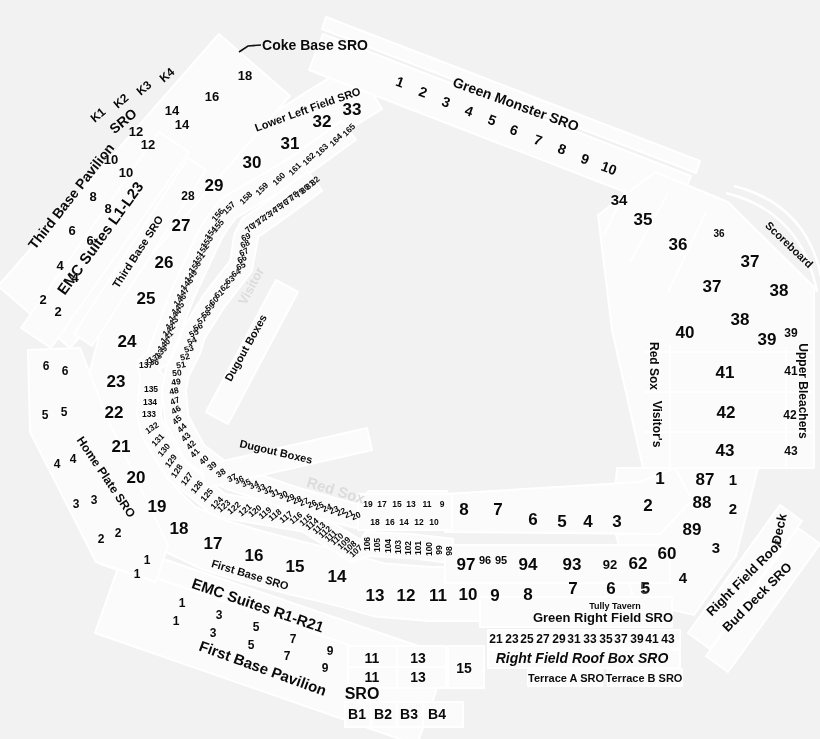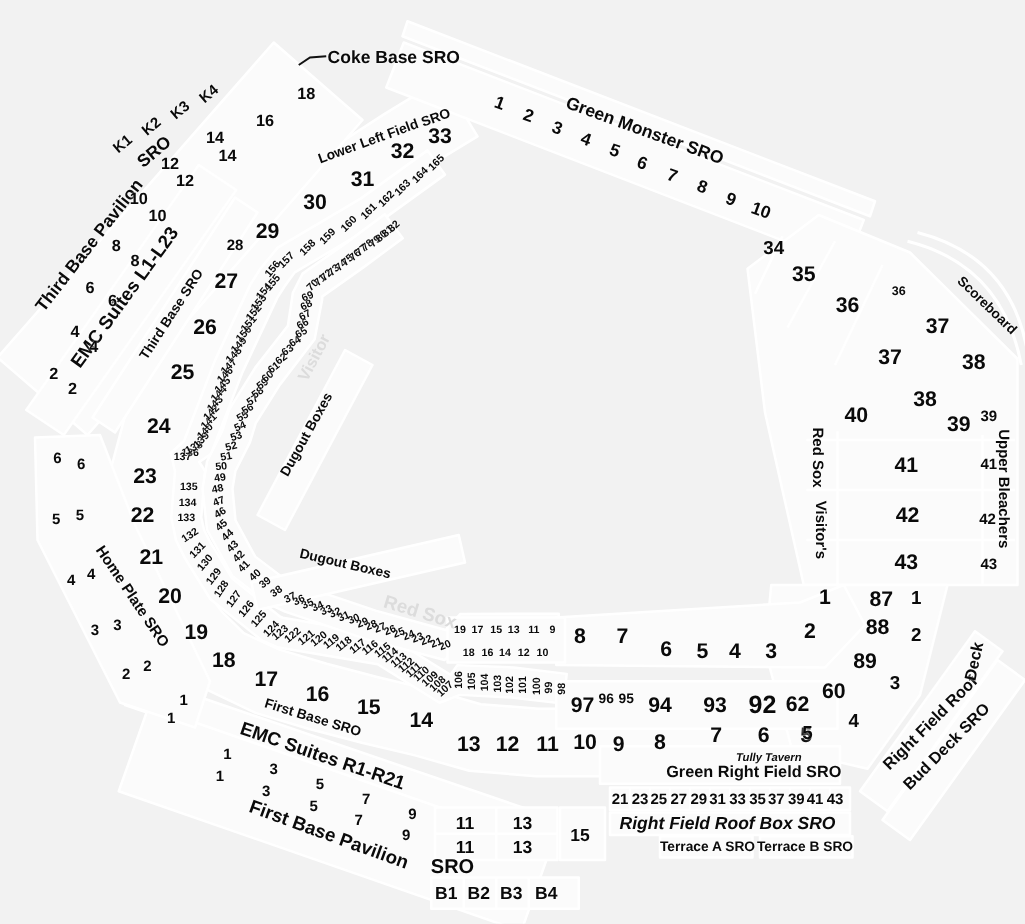--- a/index.html
+++ b/index.html
@@ -90,21 +90,21 @@
       <div class="map-label" style="left: 250px; top: 575px; font-size: 11px; --r: 17deg;">First Base SRO</div>
       <div class="map-label" style="left: 258px; top: 605px; font-size: 15px; --r: 19deg;">EMC Suites R1-R21</div>
       <div class="map-label" style="left: 263px; top: 668px; font-size: 15px; --r: 20deg;">First Base Pavilion</div>
       <div class="map-label" style="left: 654px; top: 366px; font-size: 12px; --r: 90deg;">Red Sox</div>
       <div class="map-label" style="left: 657px; top: 424px; font-size: 12px; --r: 90deg;">Visitor's</div>
       <div class="map-label" style="left: 803px; top: 391px; font-size: 12px; --r: 90deg;">Upper Bleachers</div>
       <div class="map-label" style="left: 789px; top: 245px; font-size: 11px; --r: 44deg;">Scoreboard</div>
       <div class="map-label" style="left: 744px; top: 578px; font-size: 13px; --r: -45deg;">Right Field Roof</div>
       <div class="map-label" style="left: 779px; top: 529px; font-size: 13px; --r: -78deg;">Deck</div>
       <div class="map-label" style="left: 757px; top: 597px; font-size: 13px; --r: -45deg;">Bud Deck SRO</div>
-      <div class="map-label" style="left: 615px; top: 606px; font-size: 9px; font-style: italic; --r: 0deg;">Tully Tavern</div>
+      <div class="map-label" style="left: 615px; top: 606px; font-size: 9px; --r: 0deg;">Tully Tavern</div>
       <div class="map-label" style="left: 603px; top: 617px; font-size: 13px; --r: 0deg;">Green Right Field SRO</div>
       <div class="map-label" style="left: 582px; top: 658px; font-size: 14px; font-style: italic; --r: 0deg;">Right Field Roof Box SRO</div>
       <div class="map-label" style="left: 566px; top: 678px; font-size: 11px; --r: 0deg;">Terrace A SRO</div>
       <div class="map-label" style="left: 644px; top: 678px; font-size: 11px; --r: 0deg;">Terrace B SRO</div>
       <div class="map-label" style="left: 362px; top: 694px; font-size: 16px; --r: 0deg;">SRO</div>
       <div class="map-label" style="left: 352px; top: 109px; font-size: 17px; --r: 0deg;">33</div>
       <div class="map-label" style="left: 322px; top: 121px; font-size: 17px; --r: 0deg;">32</div>
       <div class="map-label" style="left: 290px; top: 143px; font-size: 17px; --r: 0deg;">31</div>
       <div class="map-label" style="left: 252px; top: 162px; font-size: 17px; --r: 0deg;">30</div>
       <div class="map-label" style="left: 214px; top: 185px; font-size: 17px; --r: 0deg;">29</div>
@@ -130,21 +130,21 @@
       <div class="map-label" style="left: 495px; top: 595px; font-size: 17px; --r: 0deg;">9</div>
       <div class="map-label" style="left: 528px; top: 594px; font-size: 17px; --r: 0deg;">8</div>
       <div class="map-label" style="left: 573px; top: 588px; font-size: 17px; --r: 0deg;">7</div>
       <div class="map-label" style="left: 611px; top: 588px; font-size: 17px; --r: 0deg;">6</div>
       <div class="map-label" style="left: 645px; top: 588px; font-size: 17px; --r: 0deg;">5</div>
       <div class="map-label" style="left: 466px; top: 564px; font-size: 17px; --r: 0deg;">97</div>
       <div class="map-label" style="left: 485px; top: 560px; font-size: 11px; --r: 0deg;">96</div>
       <div class="map-label" style="left: 501px; top: 560px; font-size: 11px; --r: 0deg;">95</div>
       <div class="map-label" style="left: 528px; top: 564px; font-size: 17px; --r: 0deg;">94</div>
       <div class="map-label" style="left: 572px; top: 564px; font-size: 17px; --r: 0deg;">93</div>
-      <div class="map-label" style="left: 610px; top: 564px; font-size: 20px; --r: 0deg;">92</div>
+      <div class="map-label" style="left: 610px; top: 564px; font-size: 13px; --r: 0deg;">92</div>
       <div class="map-label" style="left: 638px; top: 563px; font-size: 17px; --r: 0deg;">62</div>
       <div class="map-label" style="left: 667px; top: 553px; font-size: 17px; --r: 0deg;">60</div>
       <div class="map-label" style="left: 692px; top: 529px; font-size: 17px; --r: 0deg;">89</div>
       <div class="map-label" style="left: 702px; top: 502px; font-size: 17px; --r: 0deg;">88</div>
       <div class="map-label" style="left: 705px; top: 479px; font-size: 17px; --r: 0deg;">87</div>
       <div class="map-label" style="left: 464px; top: 509px; font-size: 17px; --r: 0deg;">8</div>
       <div class="map-label" style="left: 498px; top: 509px; font-size: 17px; --r: 0deg;">7</div>
       <div class="map-label" style="left: 533px; top: 519px; font-size: 17px; --r: 0deg;">6</div>
       <div class="map-label" style="left: 562px; top: 521px; font-size: 17px; --r: 0deg;">5</div>
       <div class="map-label" style="left: 588px; top: 521px; font-size: 17px; --r: 0deg;">4</div>

